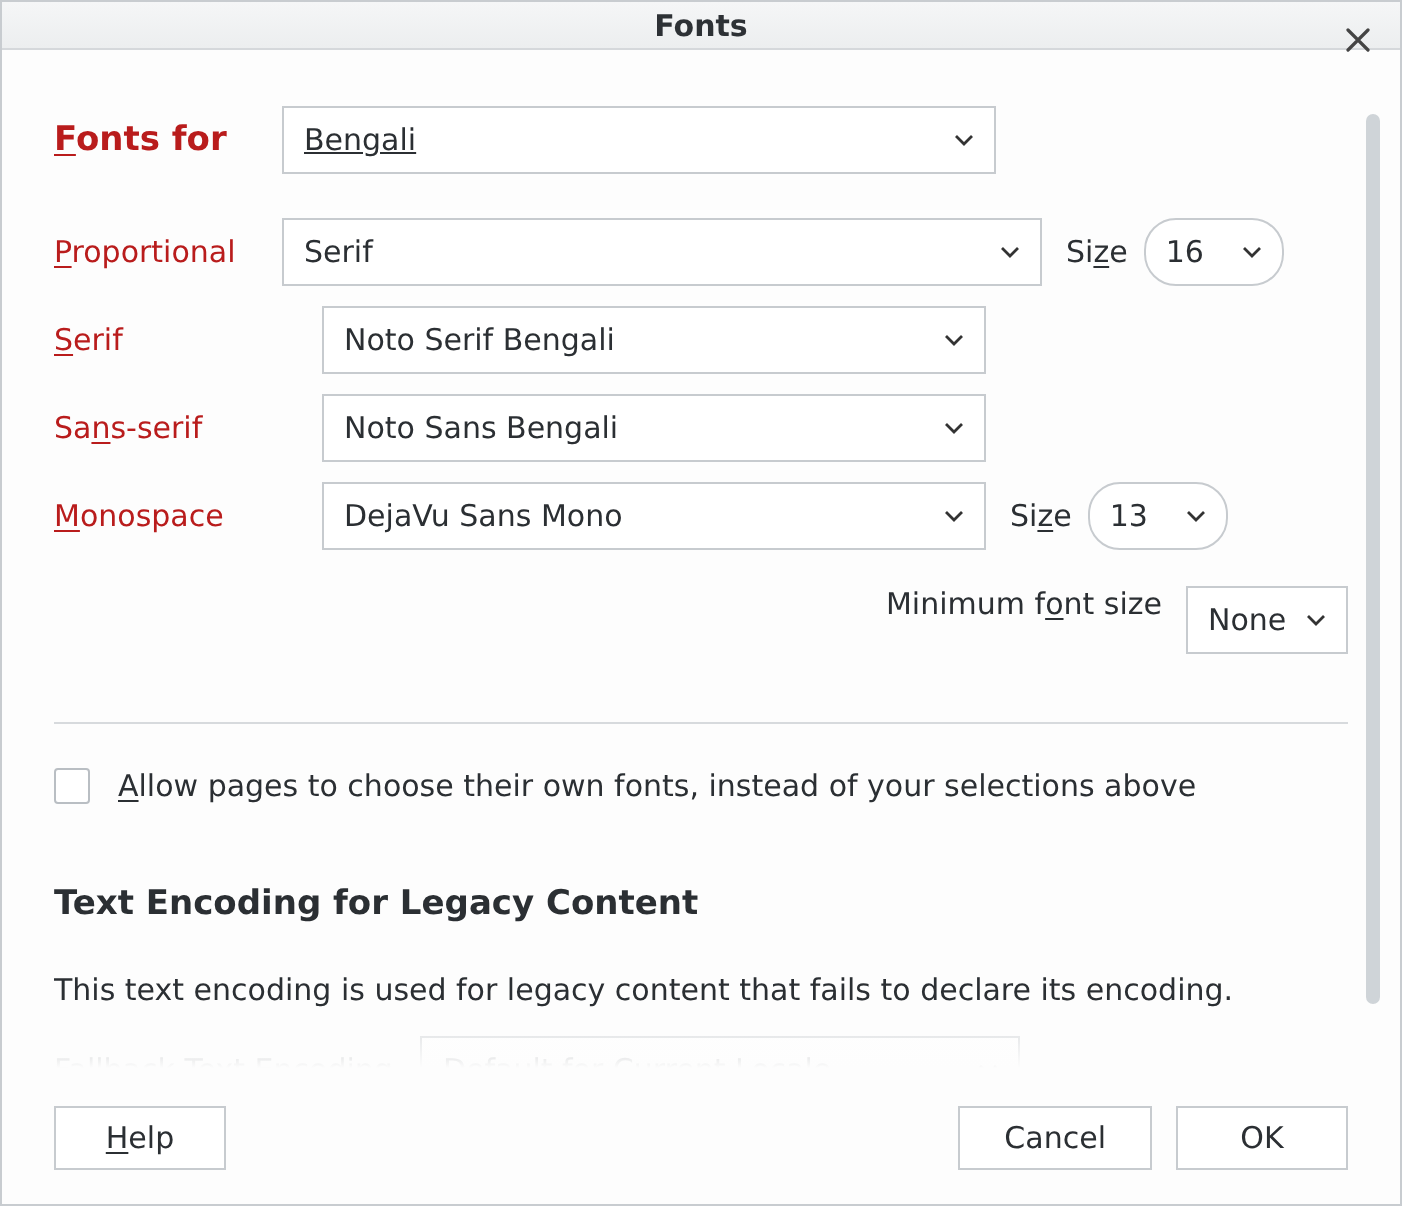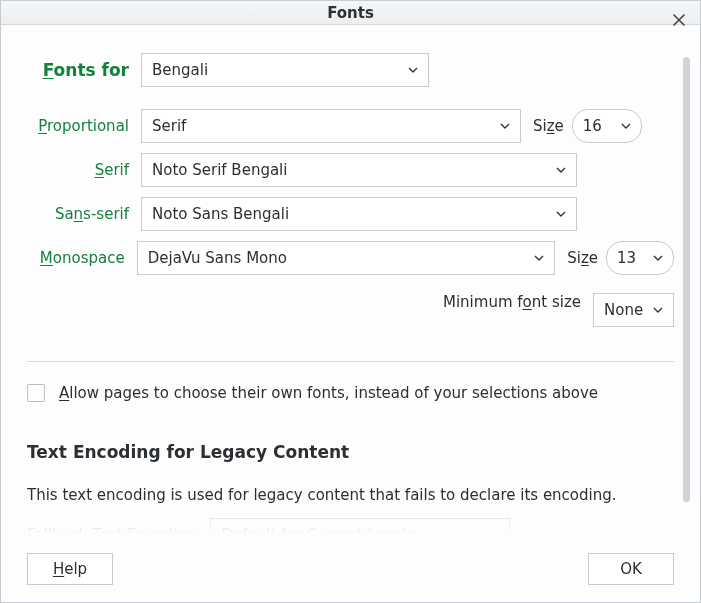--- a/index.html
+++ b/index.html
@@ -6,29 +6,29 @@
   html, body { width: 701px; height: 603px; overflow: hidden; font-family: "DejaVu Sans", "Segoe UI", Arial, sans-serif; font-size: 15px; color: #2b2f33; background: #fff; }
   .window { width: 701px; height: 603px; display: flex; flex-direction: column; border: 1px solid #c8ccd0; background: #fdfdfd; }
   .titlebar { height: 24px; background: linear-gradient(#f5f6f7, #eceeef); border-bottom: 1px solid #d5d8db; display: flex; align-items: center; justify-content: center; position: relative; }
   .titlebar-title { font-weight: 600; color: #2d3135; }
   .titlebar-close { position: absolute; right: 10px; top: 8px; width: 22px; height: 22px; display: flex; align-items: center; justify-content: center; cursor: pointer; color: #3a3f44; }
   .body { flex: 1 1 auto; position: relative; padding: 28px 26px 0 26px; overflow: hidden; }
   .scrollwrap { position: absolute; left: 26px; right: 26px; top: 28px; bottom: 68px; overflow: hidden; }
   .scrollbar { position: absolute; top: 32px; right: 10px; width: 7px; height: 445px; background: #cfd4d8; border-radius: 4px; }
   .row { display: flex; align-items: center; margin-bottom: 12px; }
   .row.tight { margin-bottom: 10px; }
-  .label-col { width: 114px; text-align: right; padding-right: 12px; color: #15803d; }
+  .label-col { width: 114px; padding-right: 12px; color: #b91c1c; }
   .big-label { font-size: 17px; font-weight: 600; }
   .u { text-decoration: underline; text-underline-offset: 2px; }
   .dd { height: 34px; background: #fff; border: 1px solid #c7cbcf; display: flex; align-items: center; padding: 0 10px; cursor: pointer; position: relative; }
   .dd .arrow { position: absolute; right: 10px; top: 50%; transform: translateY(-50%); color: #444; }
   .dd .val { flex: 1 1 auto; white-space: nowrap; overflow: hidden; }
-  .w-fontsfor { width: 288px; }
+  .w-fontsfor { width: 357px; text-decoration: underline; }
   .w-prop { width: 380px; }
-  .w-font { width: 436px; }
+  .w-font { width: 332px; margin-left: 20px; }
   .w-size { width: 70px; border-radius: 16px; }
   .w-minsize { width: 81px; }
   .size-lbl { margin-left: 12px; margin-right: 8px; }
   .minrow { display: flex; justify-content: flex-end; align-items: flex-start; margin-top: 18px; margin-bottom: 0; }
   .hr { height: 1px; background: #d7dadd; margin: 34px 0 22px 0; }
   .checkbox-row { display: flex; align-items: center; }
   .cb { width: 18px; height: 18px; border: 1px solid #b9bec3; background: #fff; margin-right: 14px; cursor: pointer; border-radius: 2px; }
   .section-h { font-size: 17px; font-weight: 600; margin-top: 40px; margin-bottom: 10px; }
   .desc { color: #2b2f33; margin-bottom: 14px; margin-top: 24px; }
   .fallback-row { display: flex; align-items: center; color: #6e7478; }
@@ -172,17 +172,18 @@
       </div>
 
       <div class="fade"></div>
     </div>
 
     <div class="scrollbar"></div>
 
     <div class="footer">
       <div class="btn"><span class="u">H</span>elp</div>
       <div class="footer-spacer"></div>
+      <div class="btn">Cancel</div>
       <div class="btn">OK</div>
     </div>
   </div>
 
 </div>
 
 </body></html>

